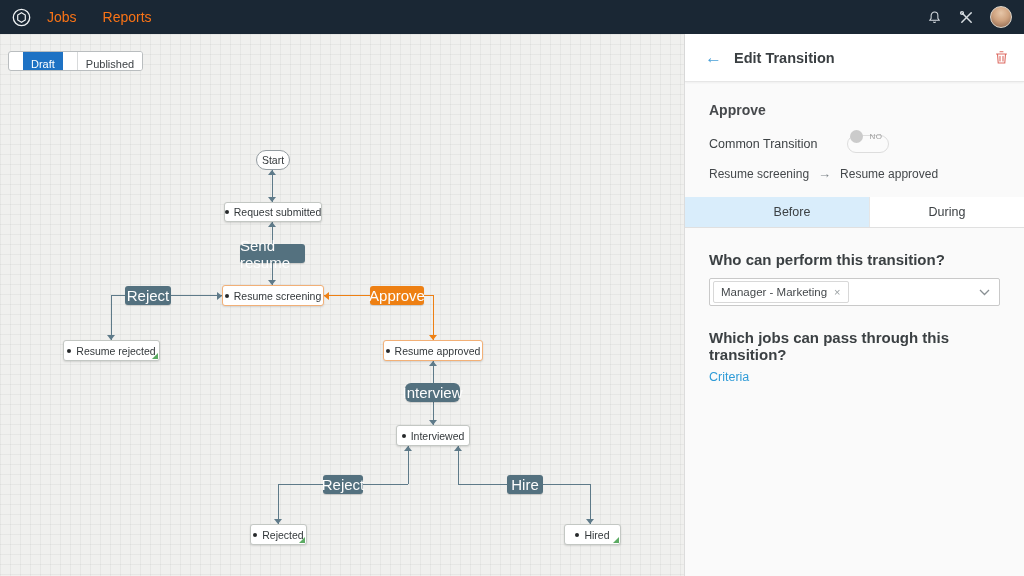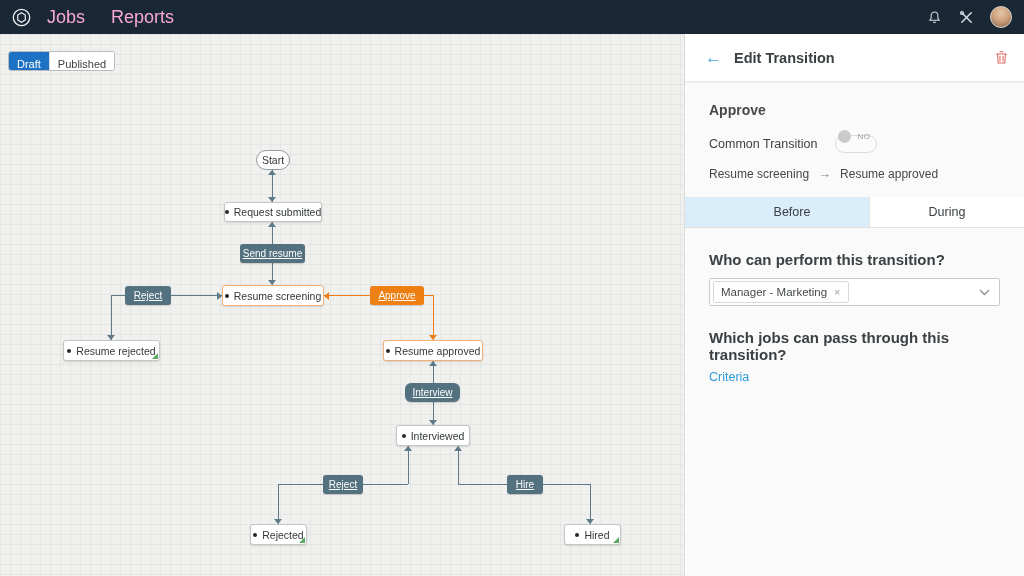--- a/index.html
+++ b/index.html
@@ -5,38 +5,38 @@
 <style>
   * { box-sizing: border-box; margin: 0; padding: 0; }
   html,body { width:1024px; height:576px; overflow:hidden;
     font-family:"Liberation Sans", sans-serif; background:#e9e9e7; }
   .app { position:relative; width:1024px; height:576px; }
 
   
   .navbar { position:absolute; top:0; left:0; width:1024px; height:34px;
     background:#1a2734; display:flex; align-items:center; padding:0 12px; z-index:10; }
   .nav-logo { width:19px; height:19px; margin-right:16px; cursor:pointer; }
-  .nav-item { color:#f9a8d4; font-size:18px; margin-right:26px; cursor:pointer; }
+  .nav-item { color:#f97316; font-size:14px; margin-right:26px; cursor:pointer; }
   .nav-right { margin-left:auto; display:flex; align-items:center; gap:16px; }
   .nav-ico { width:16px; height:16px; display:flex; align-items:center; justify-content:center; cursor:pointer; }
   .avatar { width:22px; height:22px; border-radius:50%; border:1px solid #dcd6cc; cursor:pointer;
     background: radial-gradient(circle at 50% 30%, #e6c6a8 0%, #cfa380 45%, #9a7258 85%, #7d5c47 100%); }
 
   
   .canvas { position:absolute; top:34px; left:0; width:684px; height:542px;
     background-color:#f0f0ee;
     background-image:
       linear-gradient(rgba(100,110,110,0.07) 1px, transparent 1px),
       linear-gradient(90deg, rgba(100,110,110,0.07) 1px, transparent 1px);
     background-size:10px 10px; }
 
   .seg { position:absolute; left:8px; top:17px; display:flex; height:20px;
     border:1px solid #b9bdbf; border-radius:3px; overflow:hidden; background:#fff;
     font-size:11px; z-index:5; }
-  .seg > div { padding:3px 8px; line-height:18px; cursor:pointer; }
+  .seg > div { padding:3px 8px; line-height:18px; cursor:pointer;margin-left:14px; }
   .seg .on  { background:#1e72c4; color:#fff; }
   .seg .off { background:#fff; color:#3d4246; border-left:1px solid #d8dadb; }
 
   
   .ln { position:absolute; background:#5e7a89; z-index:1; }
   .ln.or { background:#ee8013; }
   .tri { position:absolute; width:0; height:0; z-index:2; }
   .tri.down  { border-left:4px solid transparent; border-right:4px solid transparent; border-top:5px solid #5e7a89; }
   .tri.up    { border-left:4px solid transparent; border-right:4px solid transparent; border-bottom:5px solid #5e7a89; }
   .tri.right { border-top:4px solid transparent; border-bottom:4px solid transparent; border-left:5px solid #5e7a89; }
@@ -49,37 +49,37 @@
     font-size:10.5px; color:#33383b; z-index:3; cursor:pointer;
     box-shadow:0 1px 2px rgba(0,0,0,0.13); white-space:nowrap; }
   .state .dot { width:4px; height:4px; border-radius:50%; background:#26292b; flex:0 0 auto; }
   .state.hl { border-color:#f2b077; }
   .corner { position:absolute; right:1px; bottom:1px; width:0; height:0;
     border-left:6px solid transparent; border-bottom:6px solid #5cab63; }
   .startpill { position:absolute; background:#fdfdfd; border:1px solid #959fa0;
     border:1px solid #949ca1; border-radius:10px; font-size:10.5px; color:#33383b;
     display:flex; align-items:center; justify-content:center; z-index:3; cursor:pointer; }
   .tlabel { position:absolute; background:#54717f; color:#fdfdfd; border-radius:3px;
-    font-size:10px; display:flex; align-items:center; justify-content:center;
-    z-index:3; cursor:pointer; box-shadow:0 1px 1px rgba(0,0,0,0.15);text-decoration:underline; }
+    font-size:15px; display:flex; align-items:center; justify-content:center;
+    z-index:3; cursor:pointer; box-shadow:0 1px 1px rgba(0,0,0,0.15); }
   .tlabel.orange { background:#ee8013; }
 
   
   .panel { position:absolute; top:34px; left:684px; width:340px; height:542px;
     background:#fafafa; border-left:1px solid #dcdcdc; }
   .panel-header { height:48px; background:#fff; display:flex; align-items:center;
     padding:0 16px 0 20px; border-bottom:1px solid #e6e6e6;
     box-shadow:0 1px 2px rgba(0,0,0,0.05); }
   .back { color:#49a0d8; font-size:17px; cursor:pointer; margin-right:12px; line-height:1; }
   .panel-title { font-size:14.5px; font-weight:bold; color:#3a3f42; }
   .trash { margin-left:auto; cursor:pointer; display:flex; }
 
   .sec { padding:0 24px; }
   .t-name { margin-top:20px; font-size:14px; font-weight:bold; color:#46494c; }
-  .common-row { margin-top:17px; display:flex; align-items:center; gap:18px; }
+  .common-row { margin-top:17px; display:flex; align-items:center; gap:30px; }
   .common-label { font-size:12.5px; color:#3e4346; }
   .toggle { width:42px; height:18px; border:1px solid #ddd; border-radius:10px; background:#fbfbfb;
     display:flex; align-items:center; padding:0 6px 16px 2px; cursor:pointer; }
   .knob { width:13px; height:13px; border-radius:50%; background:#cbcbcb; }
   .toggle-txt { margin-left:auto; font-size:8px; color:#9b9b9b; letter-spacing:.5px; }
   .fromto { margin-top:13px; font-size:12px; color:#44484b; display:flex; align-items:center; gap:9px; }
   .fromto .arr { color:#7c8489; font-size:13px; }
 
   .tabs { margin-top:16px; display:flex; height:31px; border-bottom:1px solid #e0e0e0;
     background:#fff; font-size:12.5px; }

